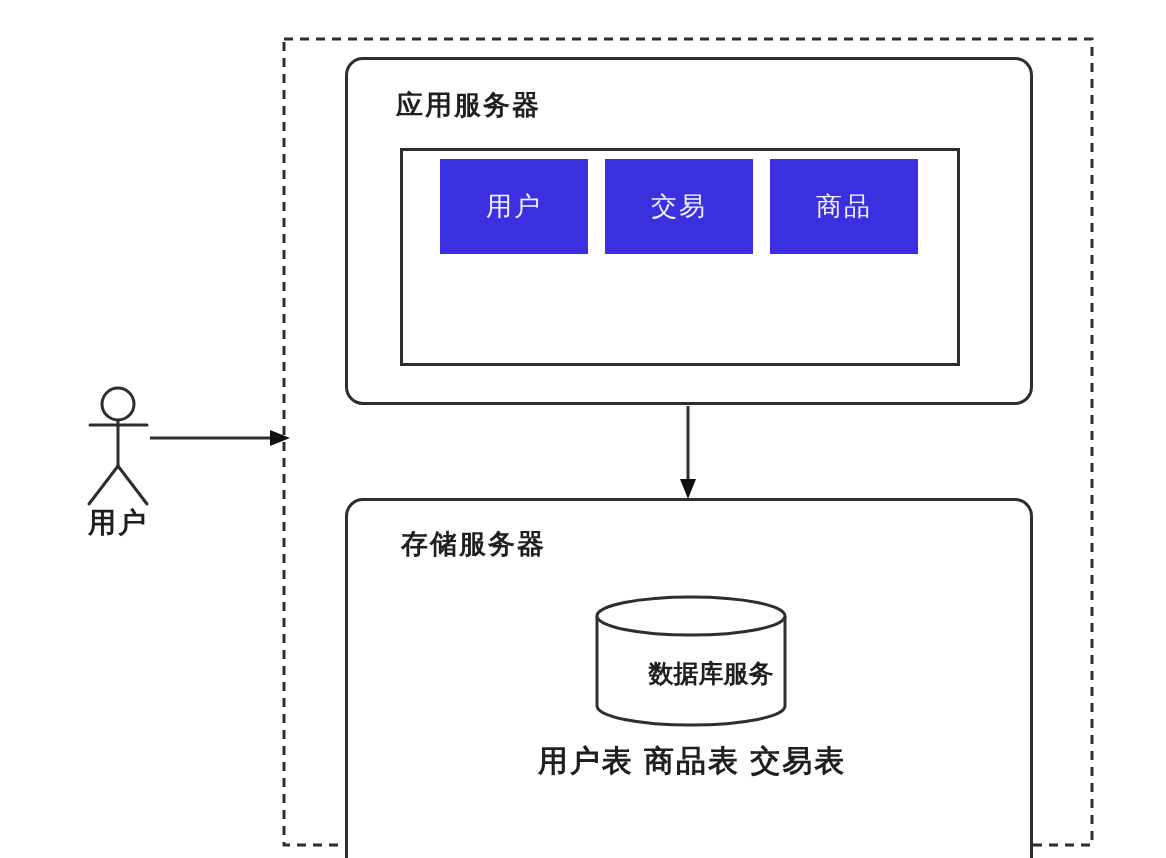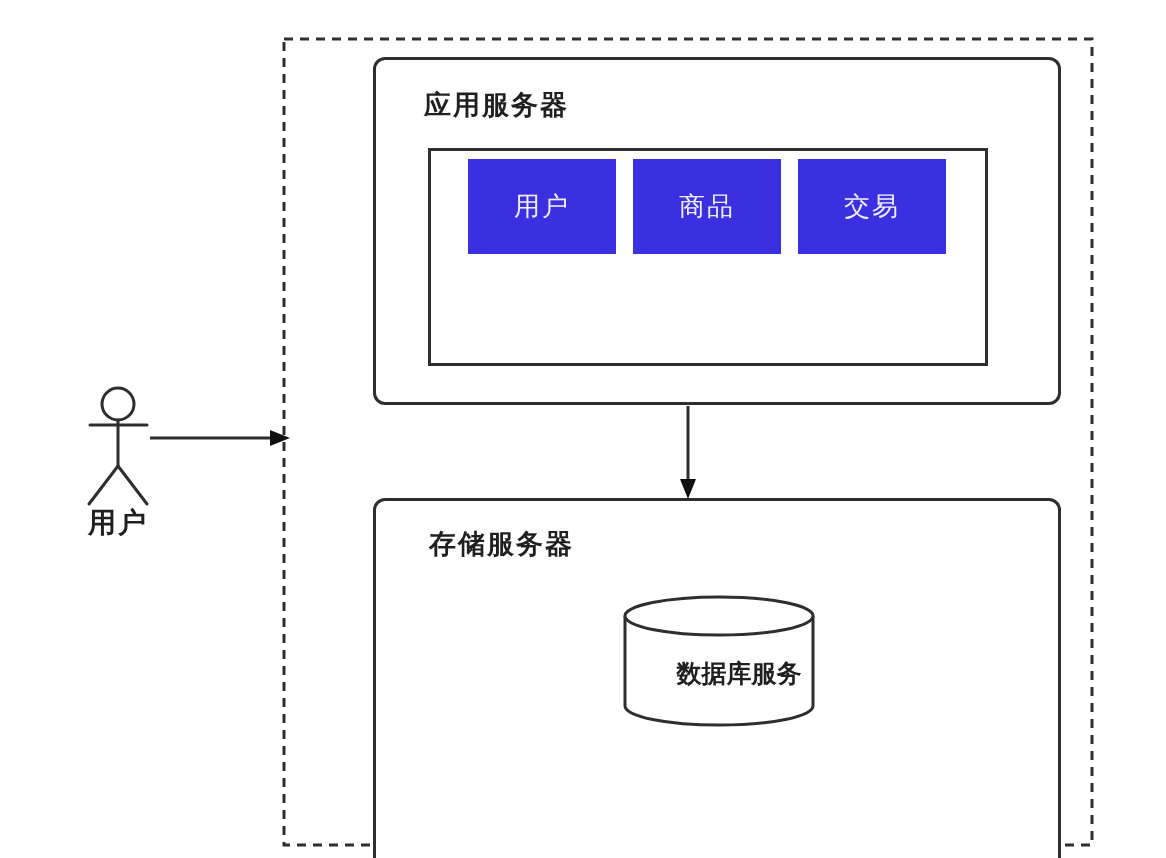--- a/index.html
+++ b/index.html
@@ -23,22 +23,21 @@
     height: 858px;
     pointer-events: none;
   }
   .box {
     position: absolute;
     background: #ffffff;
     border: 3px solid #2e2e2e;
     box-sizing: border-box;
   }
   .rounded {
-    border-radius: 12px;
-    margin-left: 28px;
+    border-radius: 18px;
   }
   .box-title {
     position: absolute;
     font-size: 27px;
     font-weight: 600;
     color: #1f1f1f;
     letter-spacing: 2px;
     white-space: nowrap;
   }
   .inner-rect {
@@ -151,32 +150,33 @@
   </svg>
 
   <div class="actor-label">用户</div>
 
   <div class="box rounded" style="left:345px; top:57px; width:688px; height:348px;">
     <div class="box-title" style="left:48px; top:27px;">应用服务器</div>
 
     <div class="inner-rect">
       <div class="chip-row">
         <div class="chip" style="background: rgb(59, 48, 224);">用户</div>
+        <div class="chip" style="background: rgb(59, 48, 224);">交易</div>
         <div class="chip" style="background: rgb(59, 48, 224);">商品</div>
-        <div class="chip" style="background: rgb(59, 48, 224);">交易</div>
       </div>
     </div>
   </div>
 
   <div class="box rounded" style="left:345px; top:498px; width:688px; height:390px;">
     <div class="box-title" style="left:53px; top:25px;">存储服务器</div>
 
     <div class="db-wrap">
       <svg width="192" height="132" viewBox="0 0 192 132">
         <path d="M2 21 V111 A94 19 0 0 0 190 111 V21" fill="#ffffff" stroke="#2e2e2e" stroke-width="3"></path>
         <ellipse cx="96" cy="21" rx="94" ry="19" fill="#ffffff" stroke="#2e2e2e" stroke-width="3"></ellipse>
       </svg>
       <div class="db-label">数据库服务</div>
     </div>
 
+    <div class="tables-label">用户表 商品表 交易表</div>
   </div>
 
 </div>
 
 </body></html>

